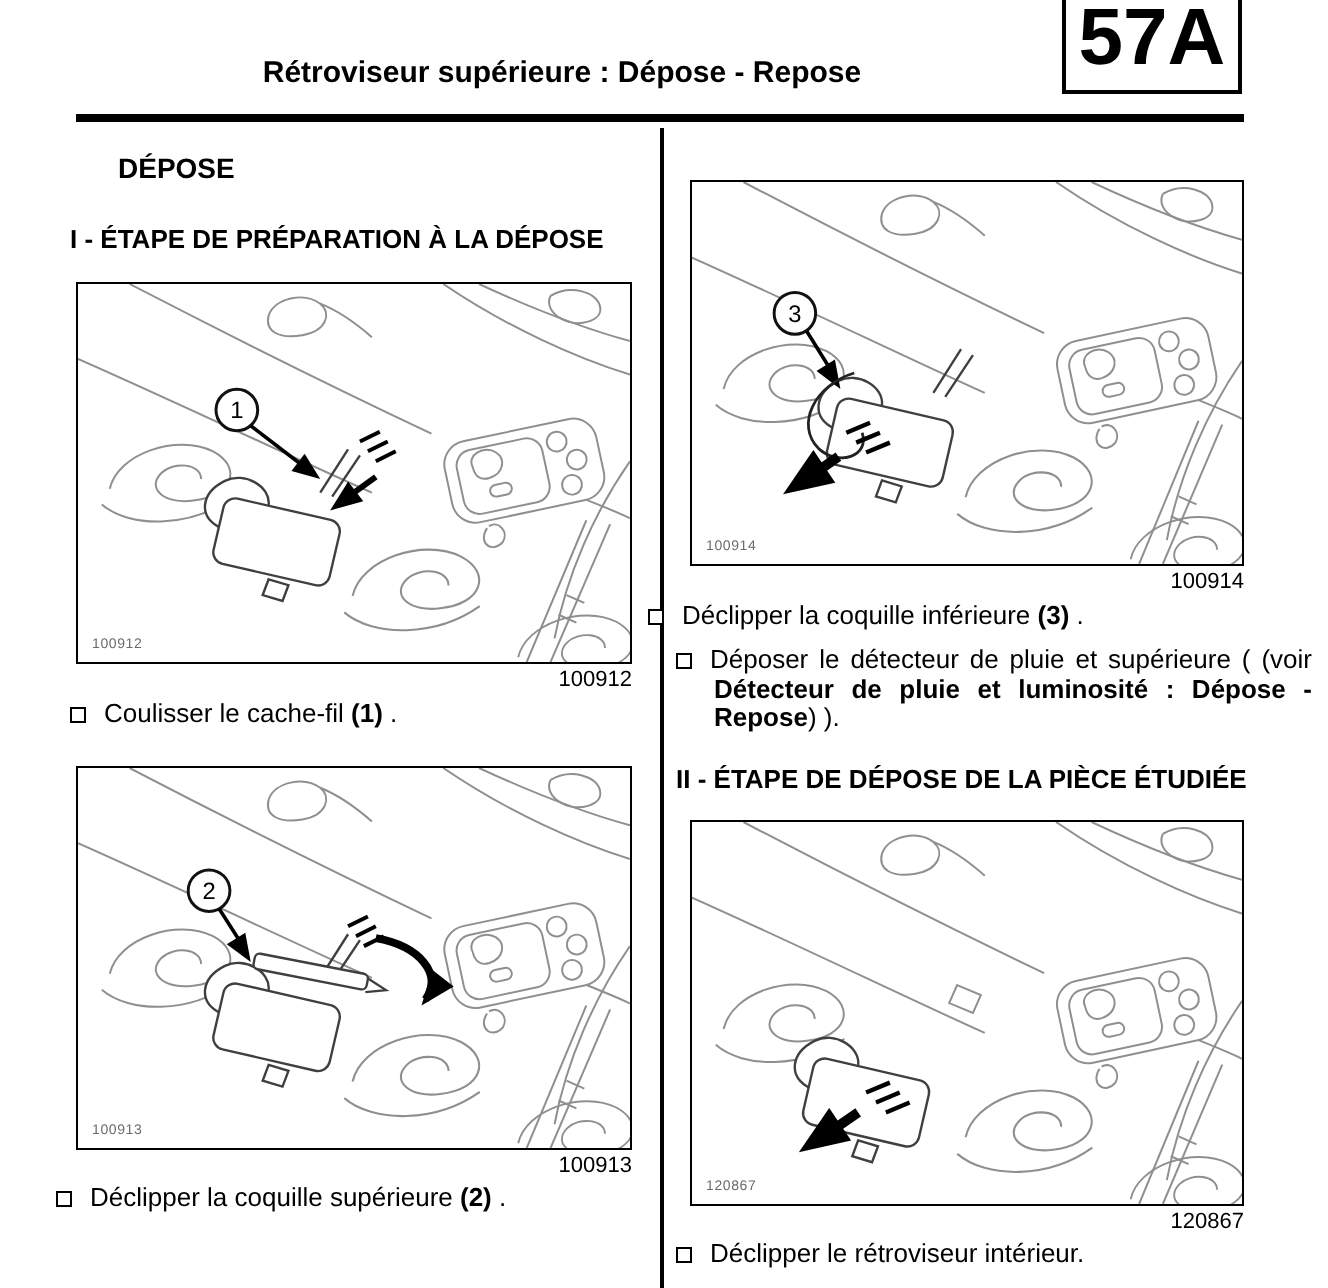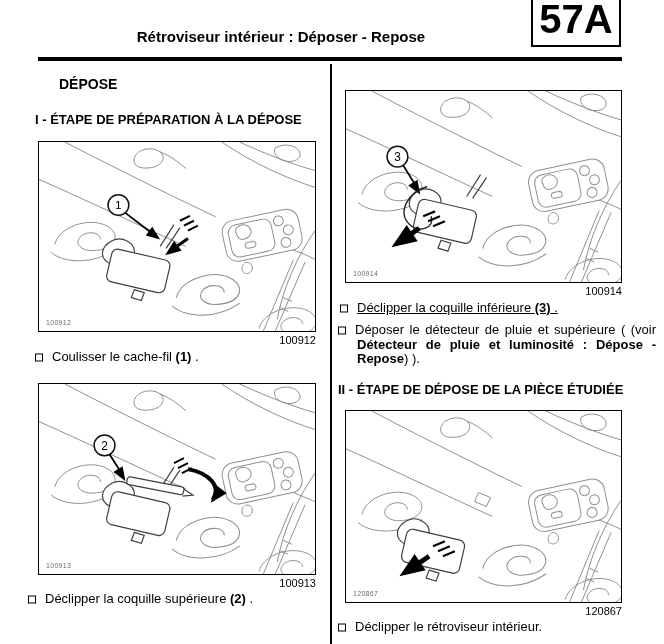--- a/index.html
+++ b/index.html
@@ -34,21 +34,21 @@
   .item.justify { text-align: justify; }
   .sq { display: inline-block; width: 8px; height: 8px; border: 1.2px solid #000;
     margin-right: 9px; transform: translateY(.5px); background: #fff; }
   .b { font-weight: bold; }
 </style>
 </head>
 <body>
 
 <div class="page">
 
-  <div class="hdr-sub">Rétroviseur intérieur : Déposer - Repose</div>
+  <div class="hdr-sub">Rétroviseur supérieure : Dépose - Repose</div>
   <div class="section-box">
     <span>57A</span>
   </div>
   <div class="hdr-rule"></div>
   <div class="col-divider"></div>
 
   <div class="h-depose">DÉPOSE</div>
   <div class="h-step" style="left:35px;top:112px;">I - ÉTAPE DE PRÉPARATION À LA DÉPOSE</div>
 
   <div class="figure" style="left:38px;top:141px;width:278px;height:191px;">
@@ -249,21 +249,21 @@
           <polygon points="0,0 -14,-5.5 -14,5.5" transform="translate(46,157) rotate(146) scale(1.8)" fill="#000"></polygon>
           <path d="M78,126 l12,-5" stroke="#000" stroke-width="2.2" fill="none"></path>
           <path d="M83,131 l12,-5" stroke="#000" stroke-width="2.2" fill="none"></path>
           <path d="M88,136 l12,-5" stroke="#000" stroke-width="2.2" fill="none"></path>
         </svg>
       </div>
     <div class="fig-inside-id">100914</div>
   </div>
   <div class="fig-id" style="left:345px;top:285px;width:277px;">100914</div>
 
-  <div class="item" style="left:340px;top:301px;width:318px;text-decoration:underline;">
+  <div class="item" style="left:324px;top:301px;width:318px;">
     <span class="sq"></span><span>Déclipper la coquille inférieure </span><span class="b">(3)</span><span> .</span>
   </div>
 
   <div class="item justify" style="left:338px;top:323px;width:318px;">
     <span class="sq"></span><span>Déposer le détecteur de pluie et supérieure ( (voir </span><span class="b">Détecteur de pluie et luminosité : Dépose - Repose</span><span>) ).</span>
   </div>
 
   <div class="h-step" style="left:338px;top:382px;">II - ÉTAPE DE DÉPOSE DE LA PIÈCE ÉTUDIÉE</div>
 
   <div class="figure" style="left:345px;top:410px;width:277px;height:193px;">

